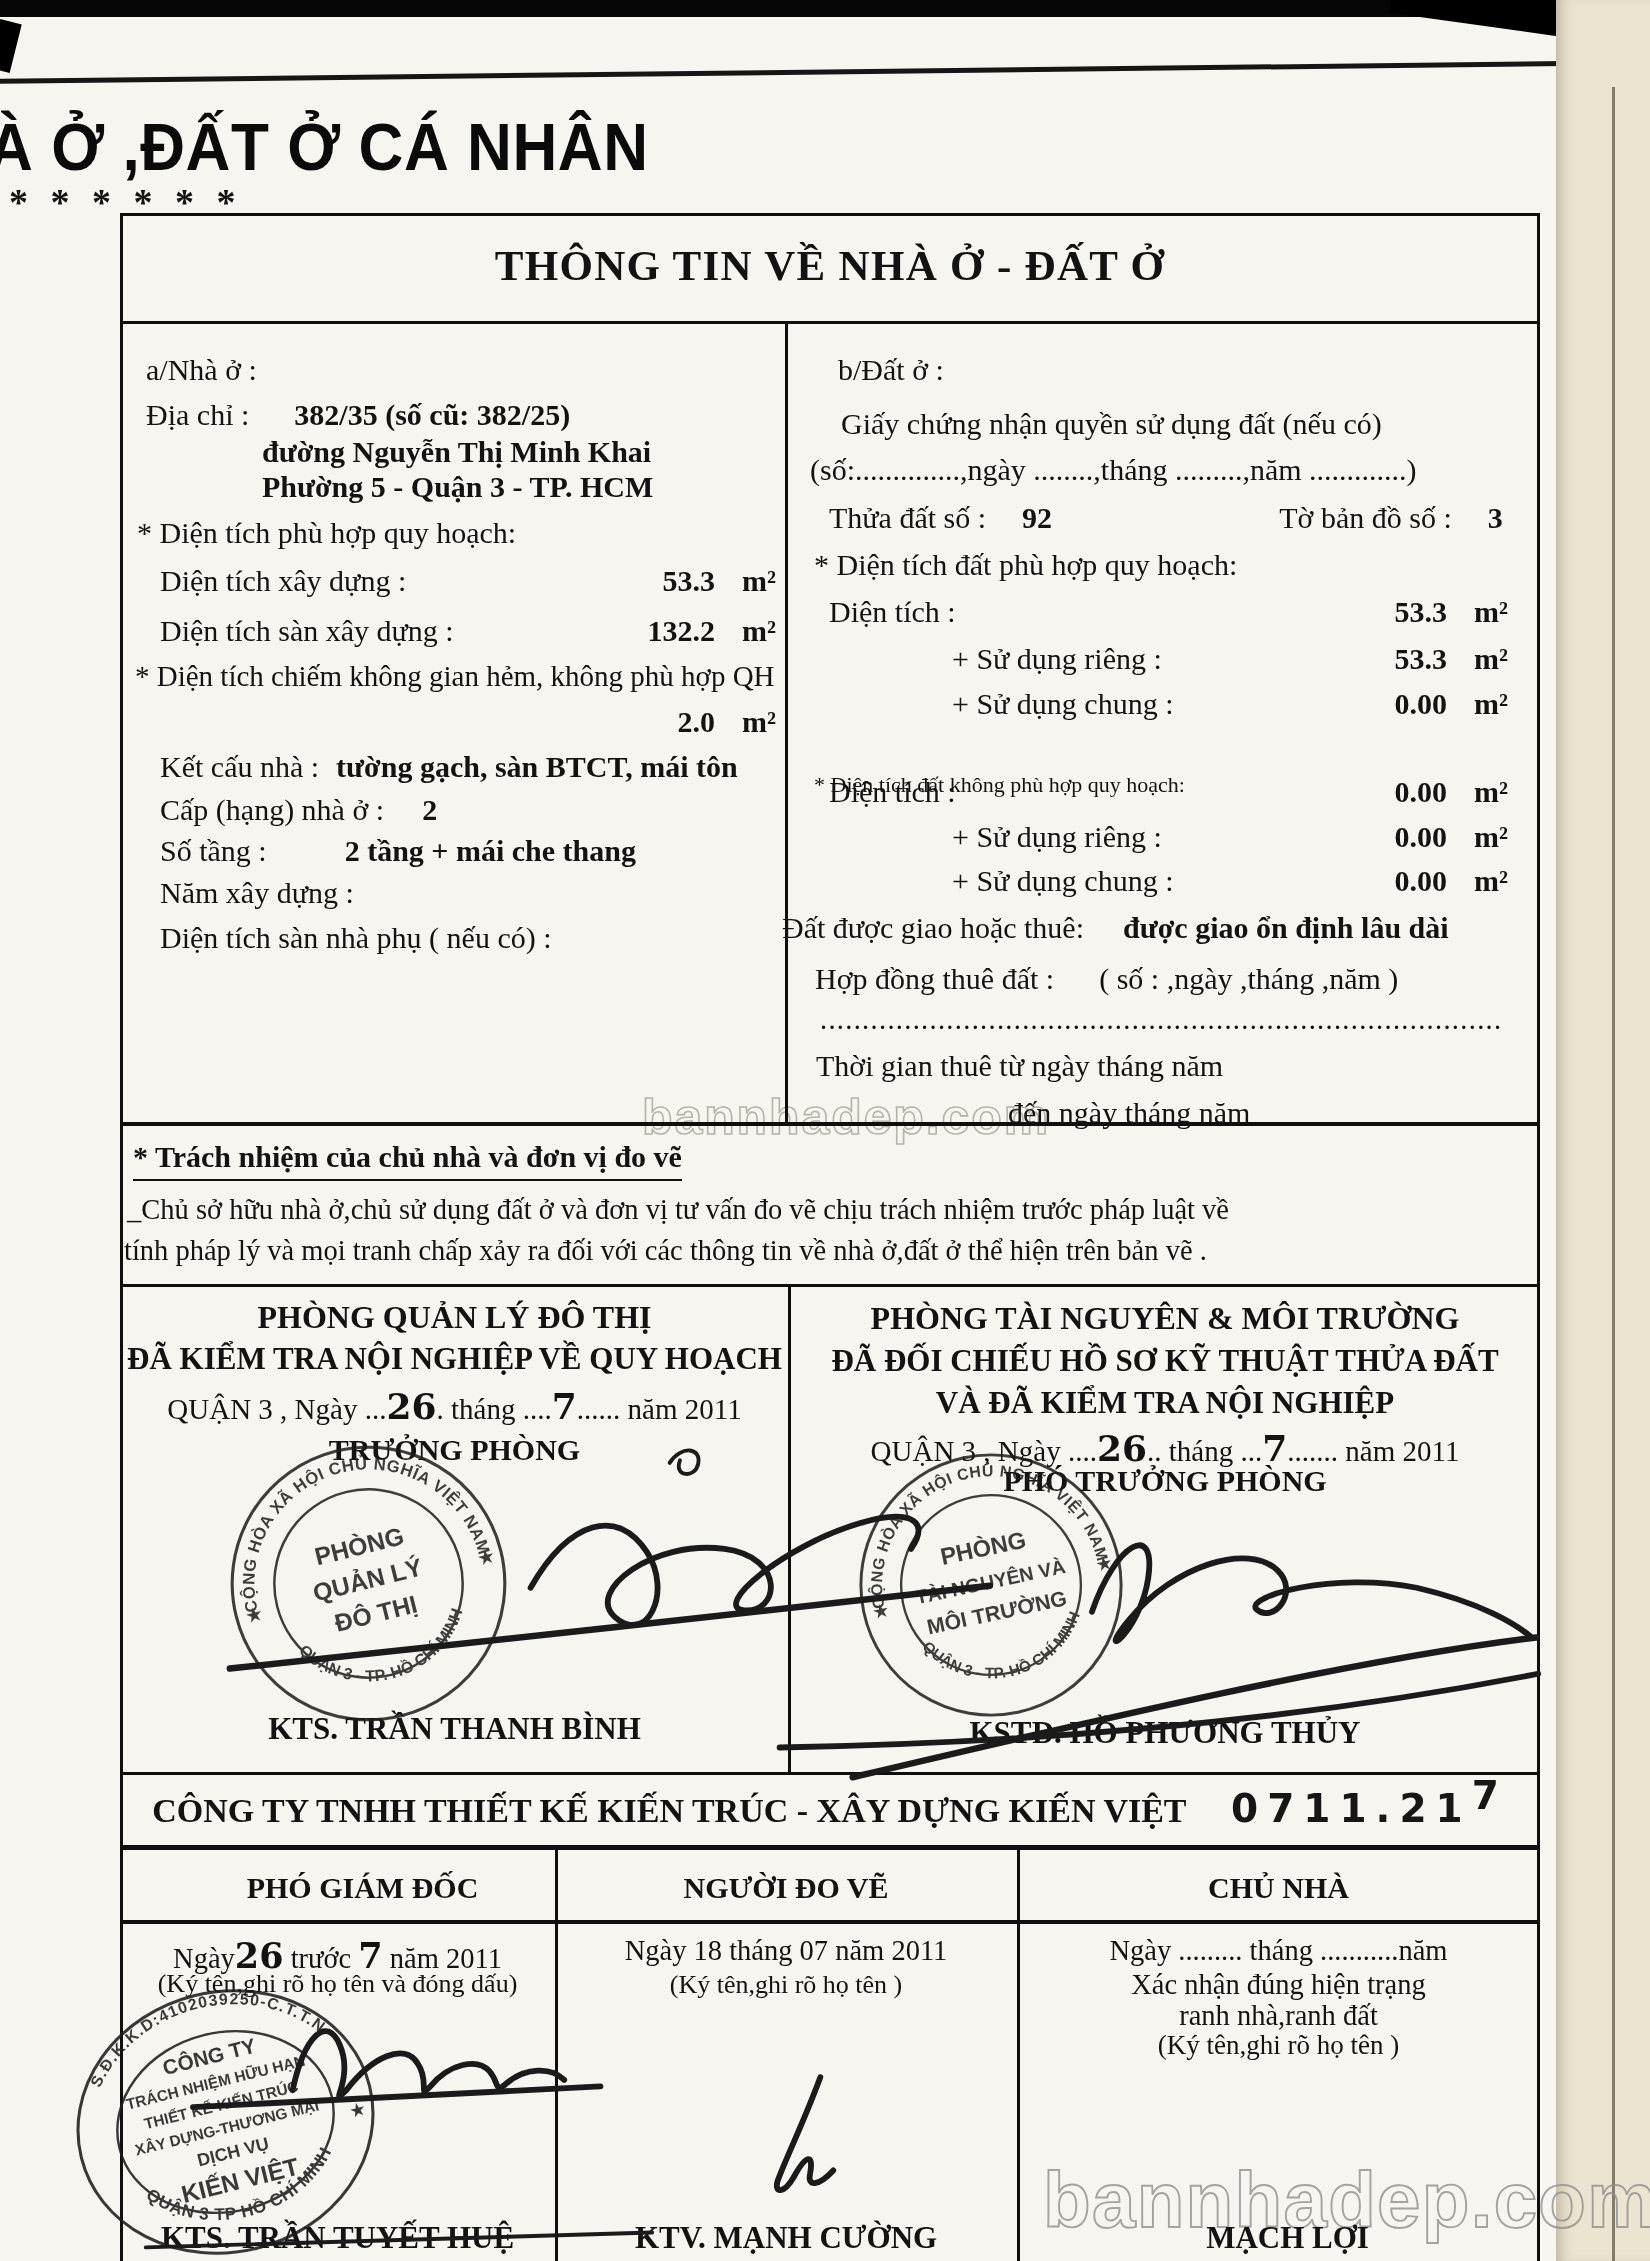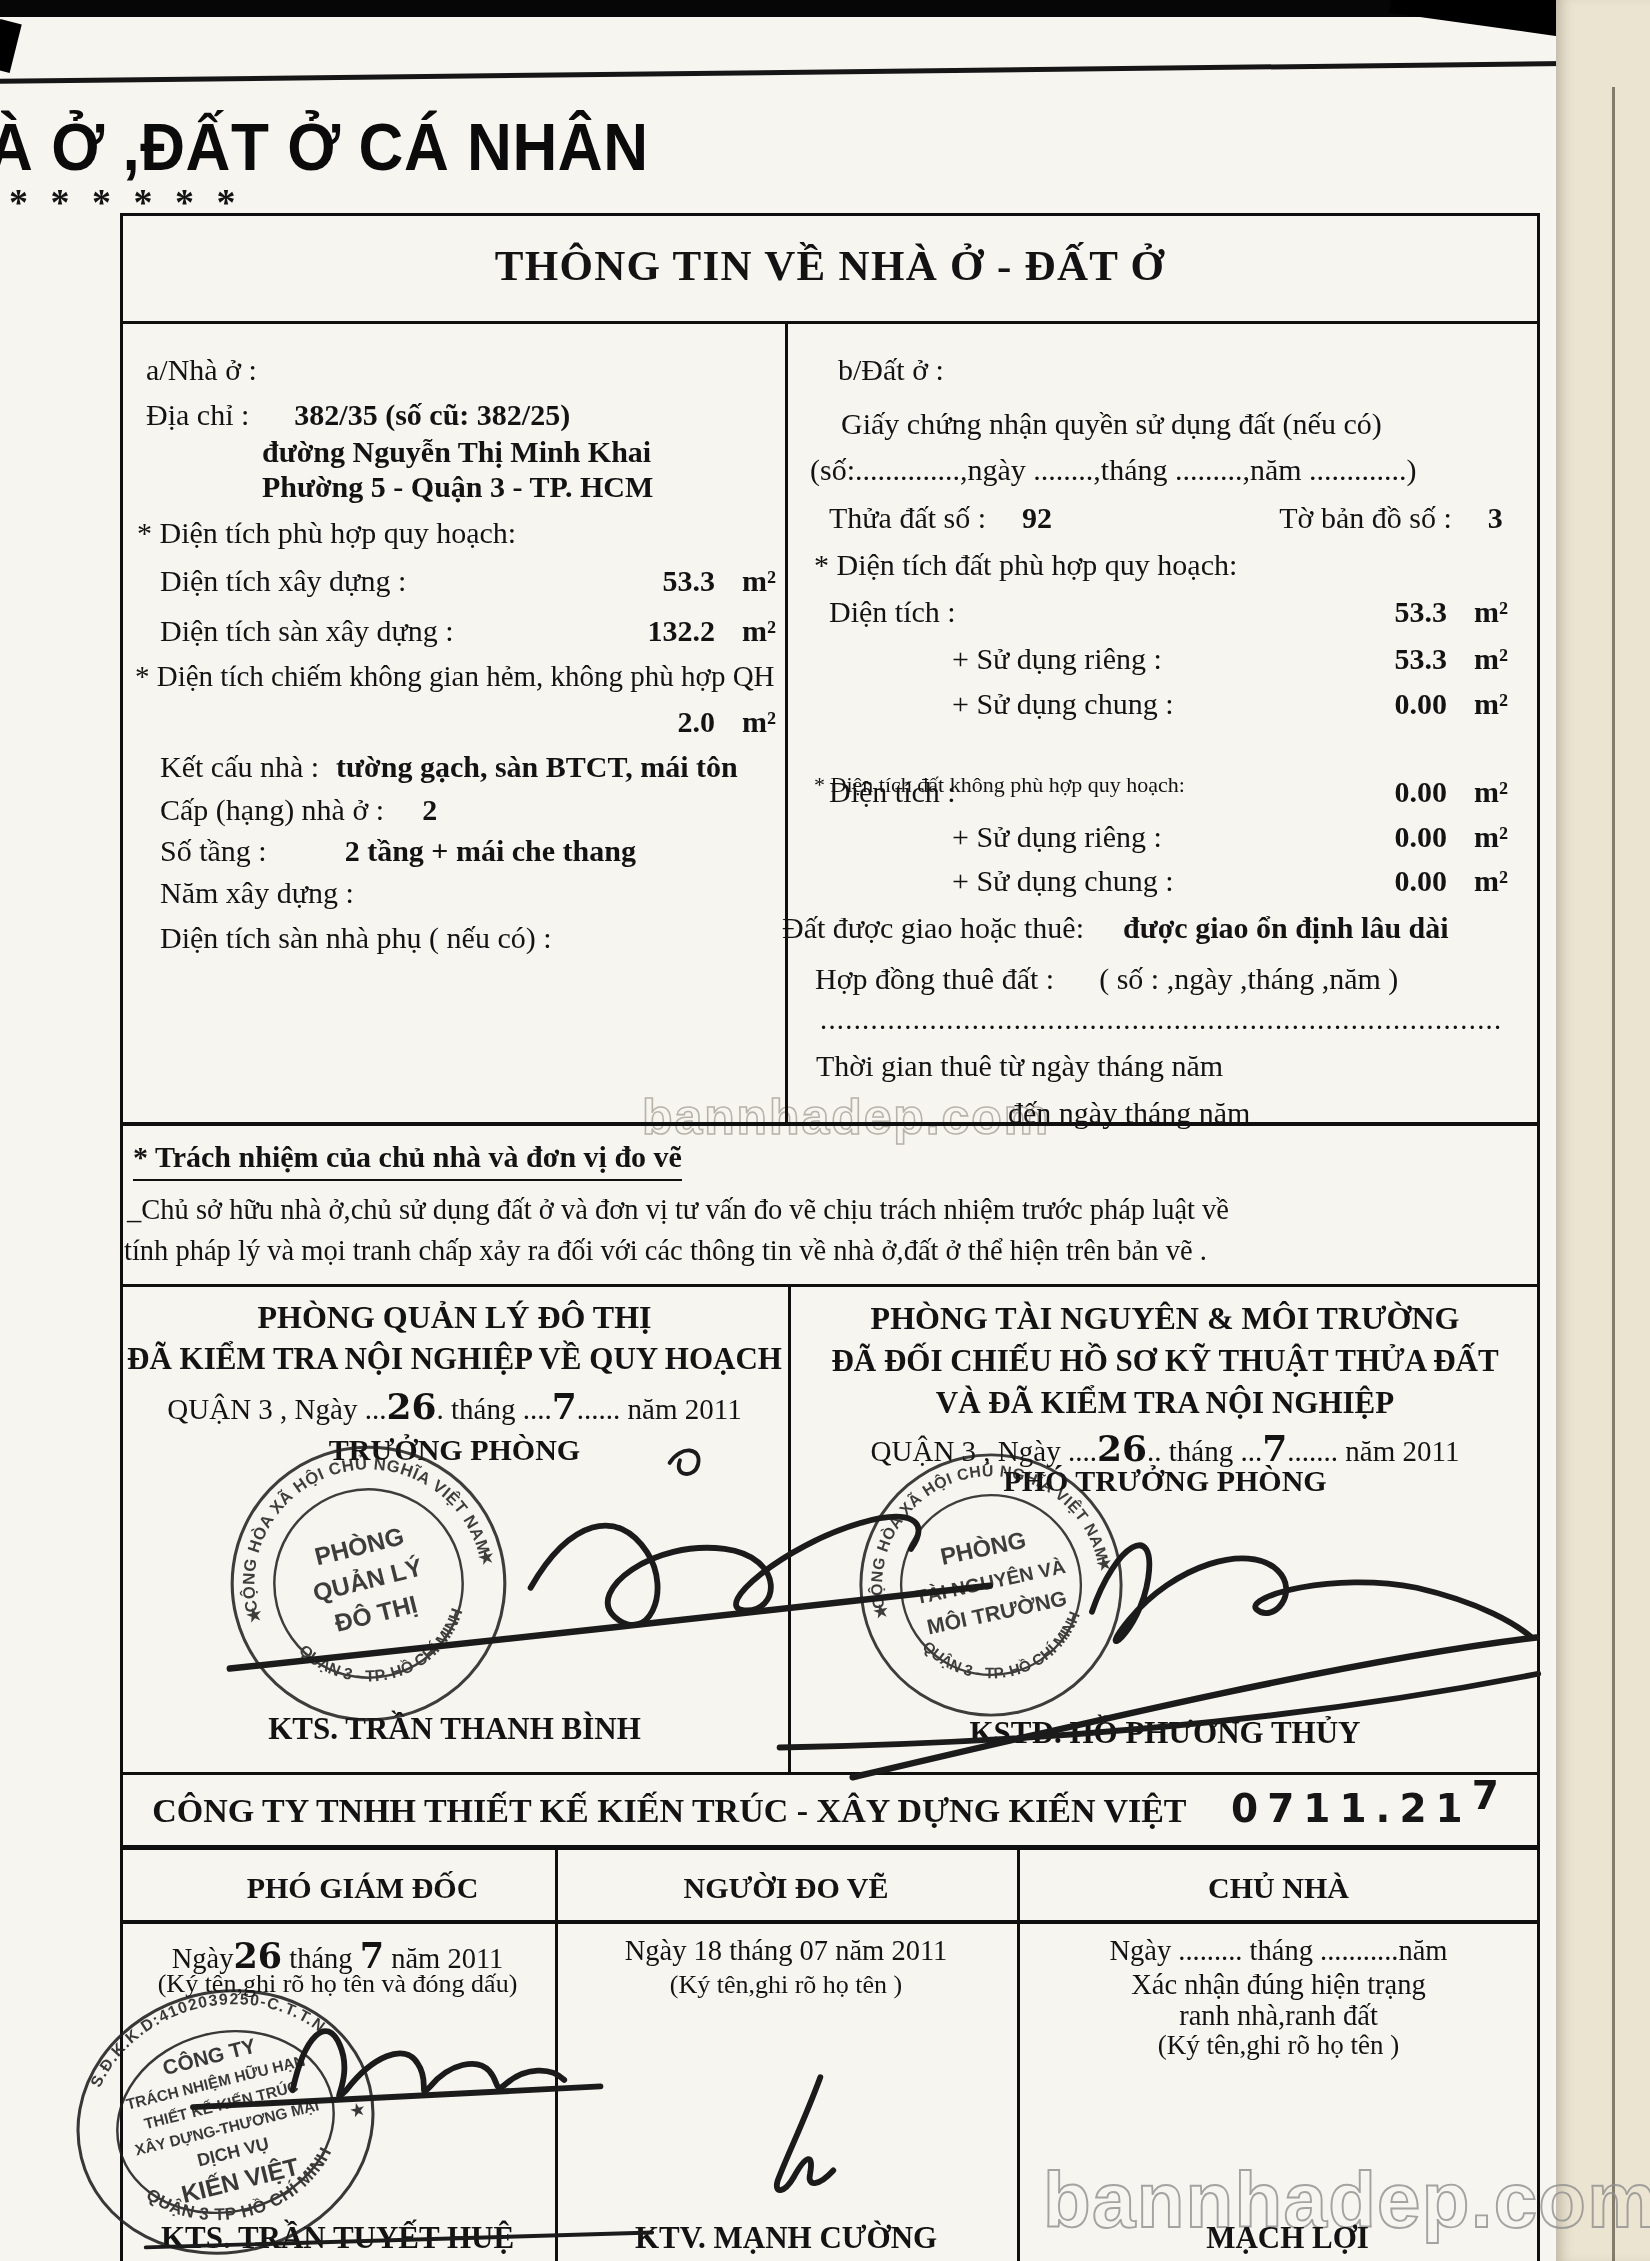--- a/index.html
+++ b/index.html
@@ -167,21 +167,21 @@
 <div class="t ctr" style="left:120px;top:1786px;width:1420px;font-size:34px">
   <span class="b">CÔNG TY TNHH THIẾT KẾ KIẾN TRÚC - XÂY DỰNG KIẾN VIỆT</span>
   <span style="display:inline-block;width:36px"></span><span style="font-family:'DejaVu Sans',sans-serif;font-weight:bold;font-size:39px;letter-spacing:9px;color:#161616"><span>0711.21</span><span style="position:relative;top:-13px">7</span></span>
 </div>
 
 <div class="t b ctr" style="left:120px;top:1871px;width:485px;font-size:30px">PHÓ GIÁM ĐỐC</div>
 <div class="t b ctr" style="left:555px;top:1871px;width:462px;font-size:30px">NGƯỜI ĐO VẼ</div>
 <div class="t b ctr" style="left:1017px;top:1871px;width:523px;font-size:30px">CHỦ NHÀ</div>
 
 <div class="t ctr" style="left:120px;top:1935px;width:435px;font-size:28.5px">
-  <span>Ngày</span><span class="hand" style="font-size:35px">26</span><span> tháng </span><span class="hand" style="font-size:35px">7</span><span> năm 2011</span>
+  <span>Ngày</span><span class="hand" style="font-size:35px">26</span><span> trước </span><span class="hand" style="font-size:35px">7</span><span> năm 2011</span>
 </div>
 <div class="t ctr" style="left:120px;top:1969px;width:435px;font-size:26px">(Ký tên,ghi rõ họ tên và đóng dấu)</div>
 <div class="t ctr" style="left:555px;top:1935px;width:462px;font-size:28.5px">Ngày 18 tháng 07 năm 2011</div>
 <div class="t ctr" style="left:555px;top:1970px;width:462px;font-size:26px">(Ký tên,ghi rõ họ tên )</div>
 <div class="t ctr" style="left:1017px;top:1935px;width:523px;font-size:28.5px">Ngày ......... tháng ...........năm</div>
 <div class="t ctr" style="left:1017px;top:1969px;width:523px;font-size:28.5px">Xác nhận đúng hiện trạng</div>
 <div class="t ctr" style="left:1017px;top:2000px;width:523px;font-size:28.5px">ranh nhà,ranh đất</div>
 <div class="t ctr" style="left:1017px;top:2030px;width:523px;font-size:27px">(Ký tên,ghi rõ họ tên )</div>
 
 <div class="t b ctr" style="left:120px;top:2220px;width:435px;font-size:31px">KTS. TRẦN TUYẾT HUỆ</div>

